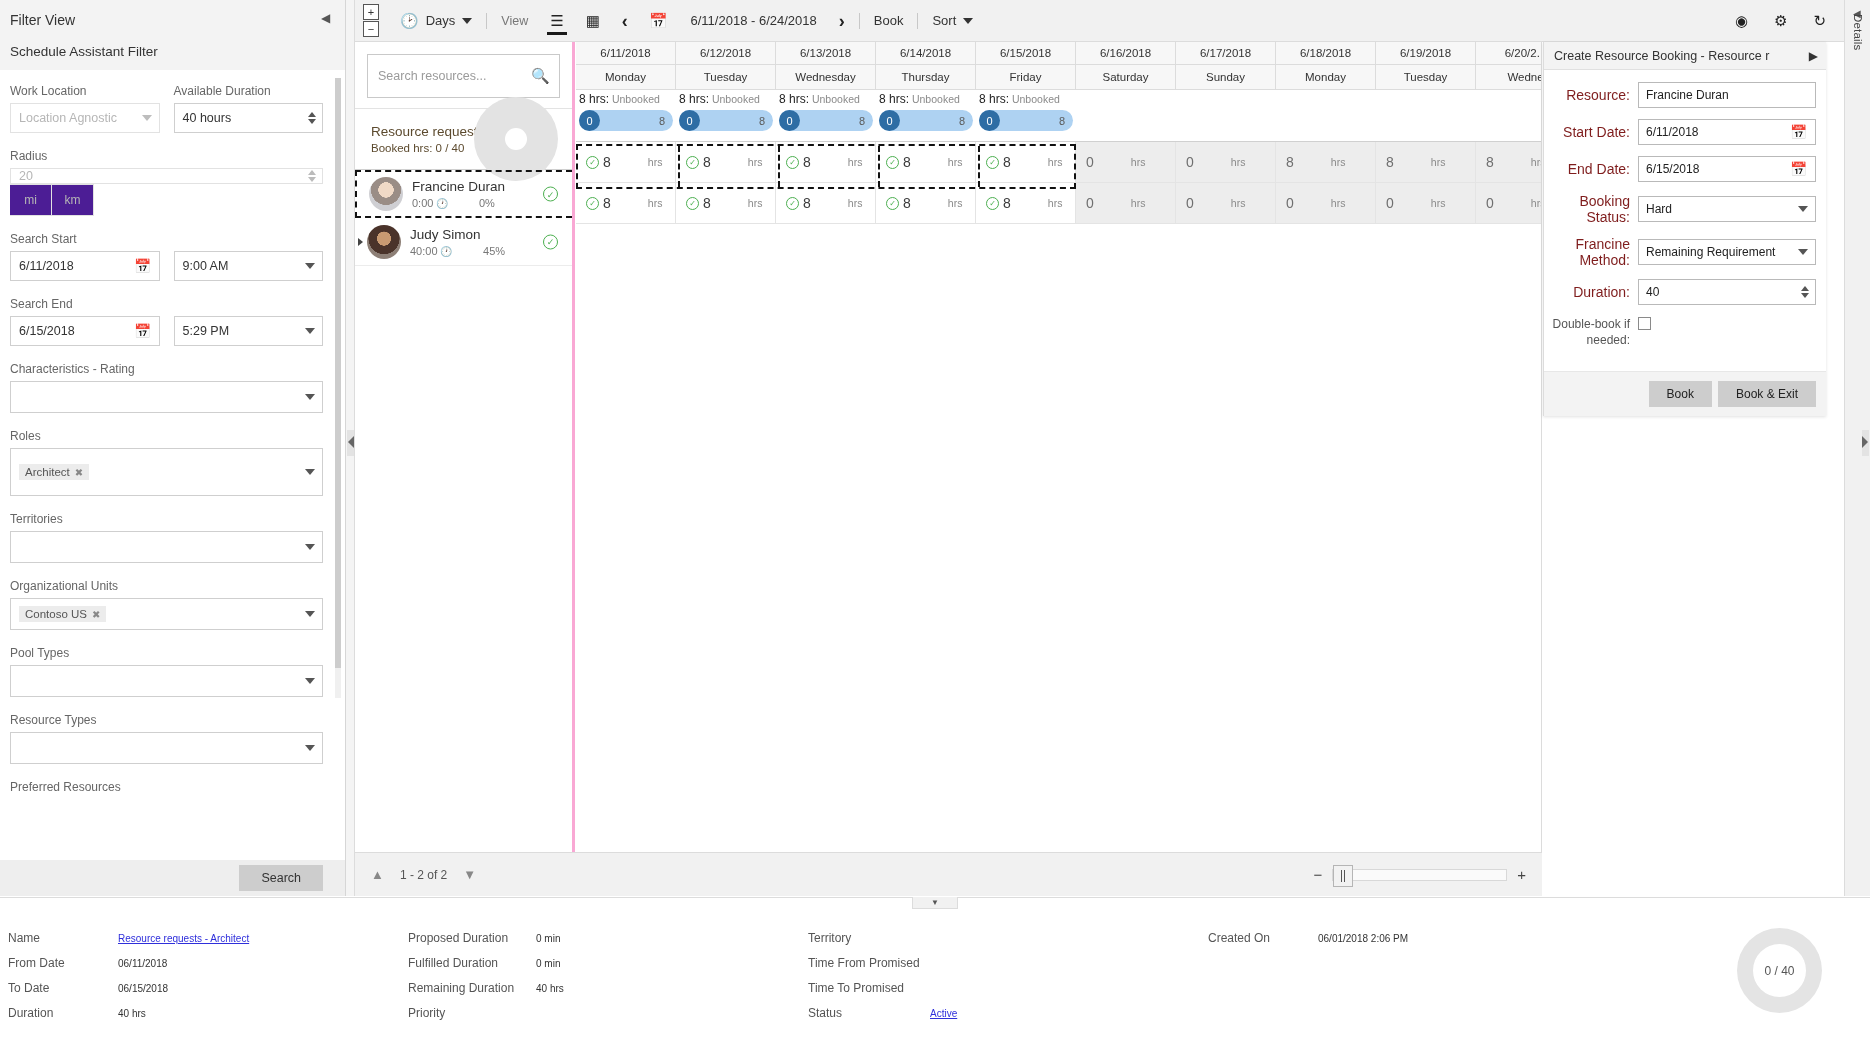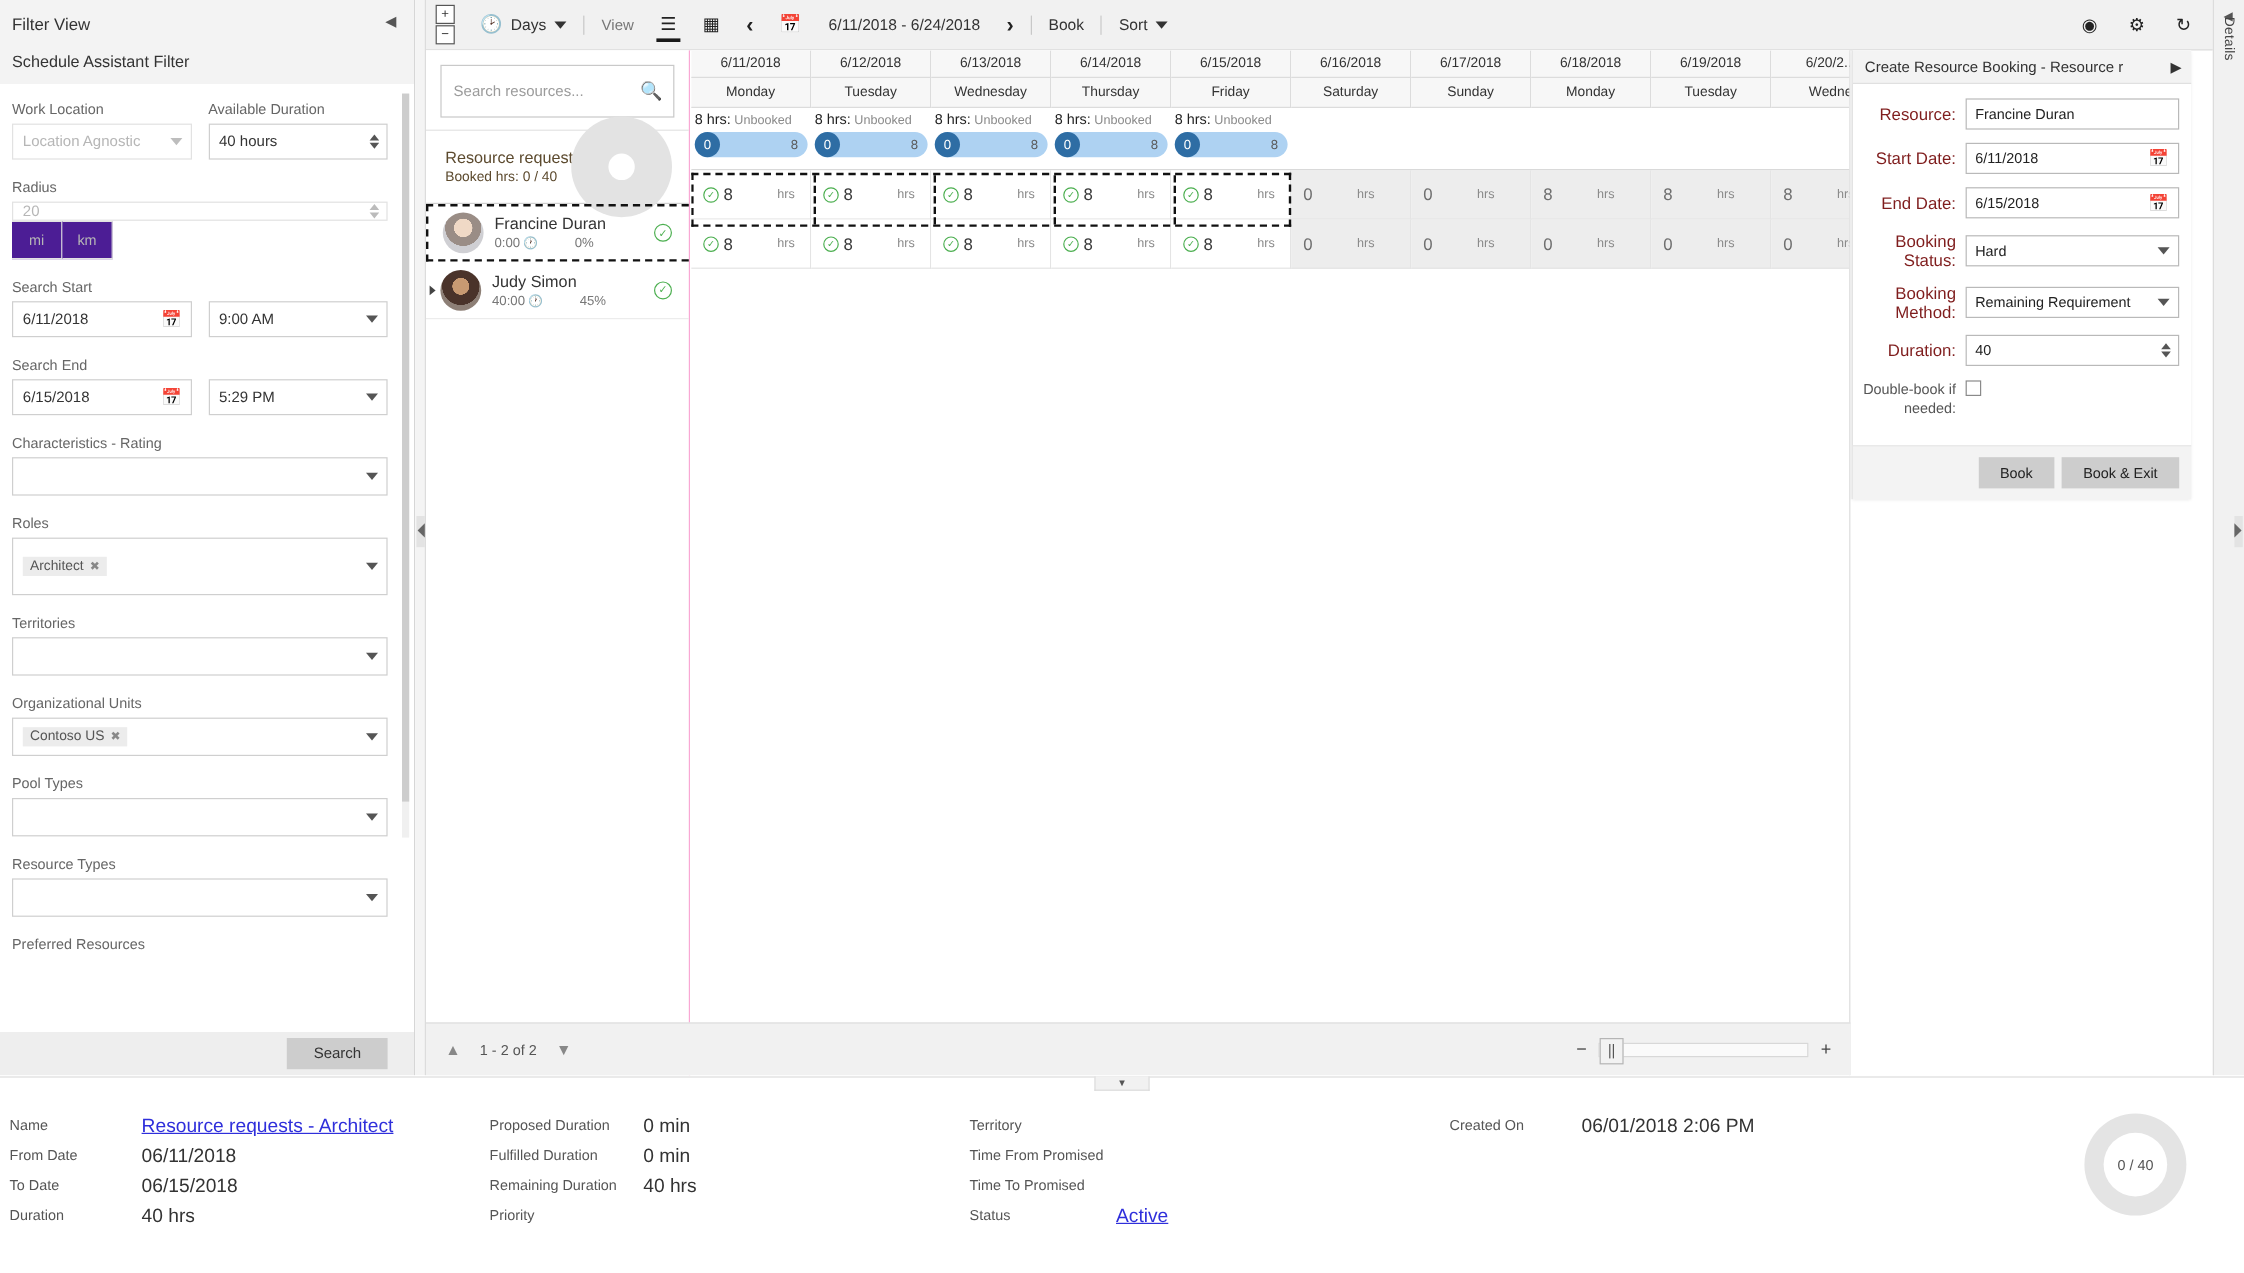--- a/index.html
+++ b/index.html
@@ -112,21 +112,21 @@
   .tb-right { margin-left:auto; display:flex; align-items:center; gap:26px; padding-right:18px; }
   .tb-right span { font-size:15px; color:#222; cursor:pointer; }
 
   
   .board {
     position:absolute; left:355px; top:42px; width:1187px; bottom:165px; background:#fff;
     border-right:1px solid #dcdcdc;
   }
   .res-col {
     position:absolute; left:0; top:0; width:220px; bottom:0; background:#fff;
-    border-right:1px solid #f9a8d4;
+    border-right:3px solid #f9a8d4;
   }
   .res-search { padding:12px 12px 10px 12px; }
   .res-search .box {
     position:relative; height:44px; border:1px solid #c9c9c9; display:flex; align-items:center; padding:0 10px;
   }
   .res-search input {
     border:none; outline:none; font-size:12.5px; color:#333; width:100%;
     font-family:"Liberation Sans", sans-serif; background:transparent;
   }
   .res-search input::placeholder { color:#9b9b9b; }
@@ -287,21 +287,21 @@
     border-top:1px solid #dcdcdc;
   }
   .bp-handle {
     position:absolute; left:50%; transform:translateX(-50%); top:-1px;
     width:46px;height:12px; background:#f1f1f1; border:1px solid #dcdcdc; border-top:none;
     display:flex;align-items:center;justify-content:center; font-size:8px; color:#555; cursor:pointer;
   }
   .det-grid { position:absolute; top:28px; left:0; right:0; display:flex; }
   .det-col { display:flex; }
   .det-labels { font-size:12px; color:#555; }
-  .det-vals { font-size:16px; color:#333; }
+  .det-vals { font-size:10px; color:#333; }
   .det-labels div, .det-vals div { height:25px; line-height:25px; white-space:nowrap; }
   .lnk { color:#2f2fdb; text-decoration:underline; cursor:pointer; }
   .big-donut {
     position:absolute; right:48px; top:30px; width:85px;height:85px;border-radius:50%;
     background:#e4e4e4; display:flex;align-items:center;justify-content:center;
   }
   .big-donut .inner {
     width:53px;height:53px;border-radius:50%;background:#fff;
     display:flex;align-items:center;justify-content:center; font-size:12px; color:#555;
   }
@@ -763,21 +763,21 @@
         </div>
       </div>
       <div class="bp-row">
         <div class="bp-lbl">Booking Status:</div>
         <div class="bp-fld">
           <span>Hard</span>
           <span class="caret-dn"></span>
         </div>
       </div>
       <div class="bp-row">
-        <div class="bp-lbl">Booking Method:</div>
+        <div class="bp-lbl">Francine Method:</div>
         <div class="bp-fld">
           <span>Remaining Requirement</span>
           <span class="caret-dn"></span>
         </div>
       </div>
       <div class="bp-row">
         <div class="bp-lbl">Duration:</div>
         <div class="bp-fld">
           <span>40</span>
           <span class="spinner">

